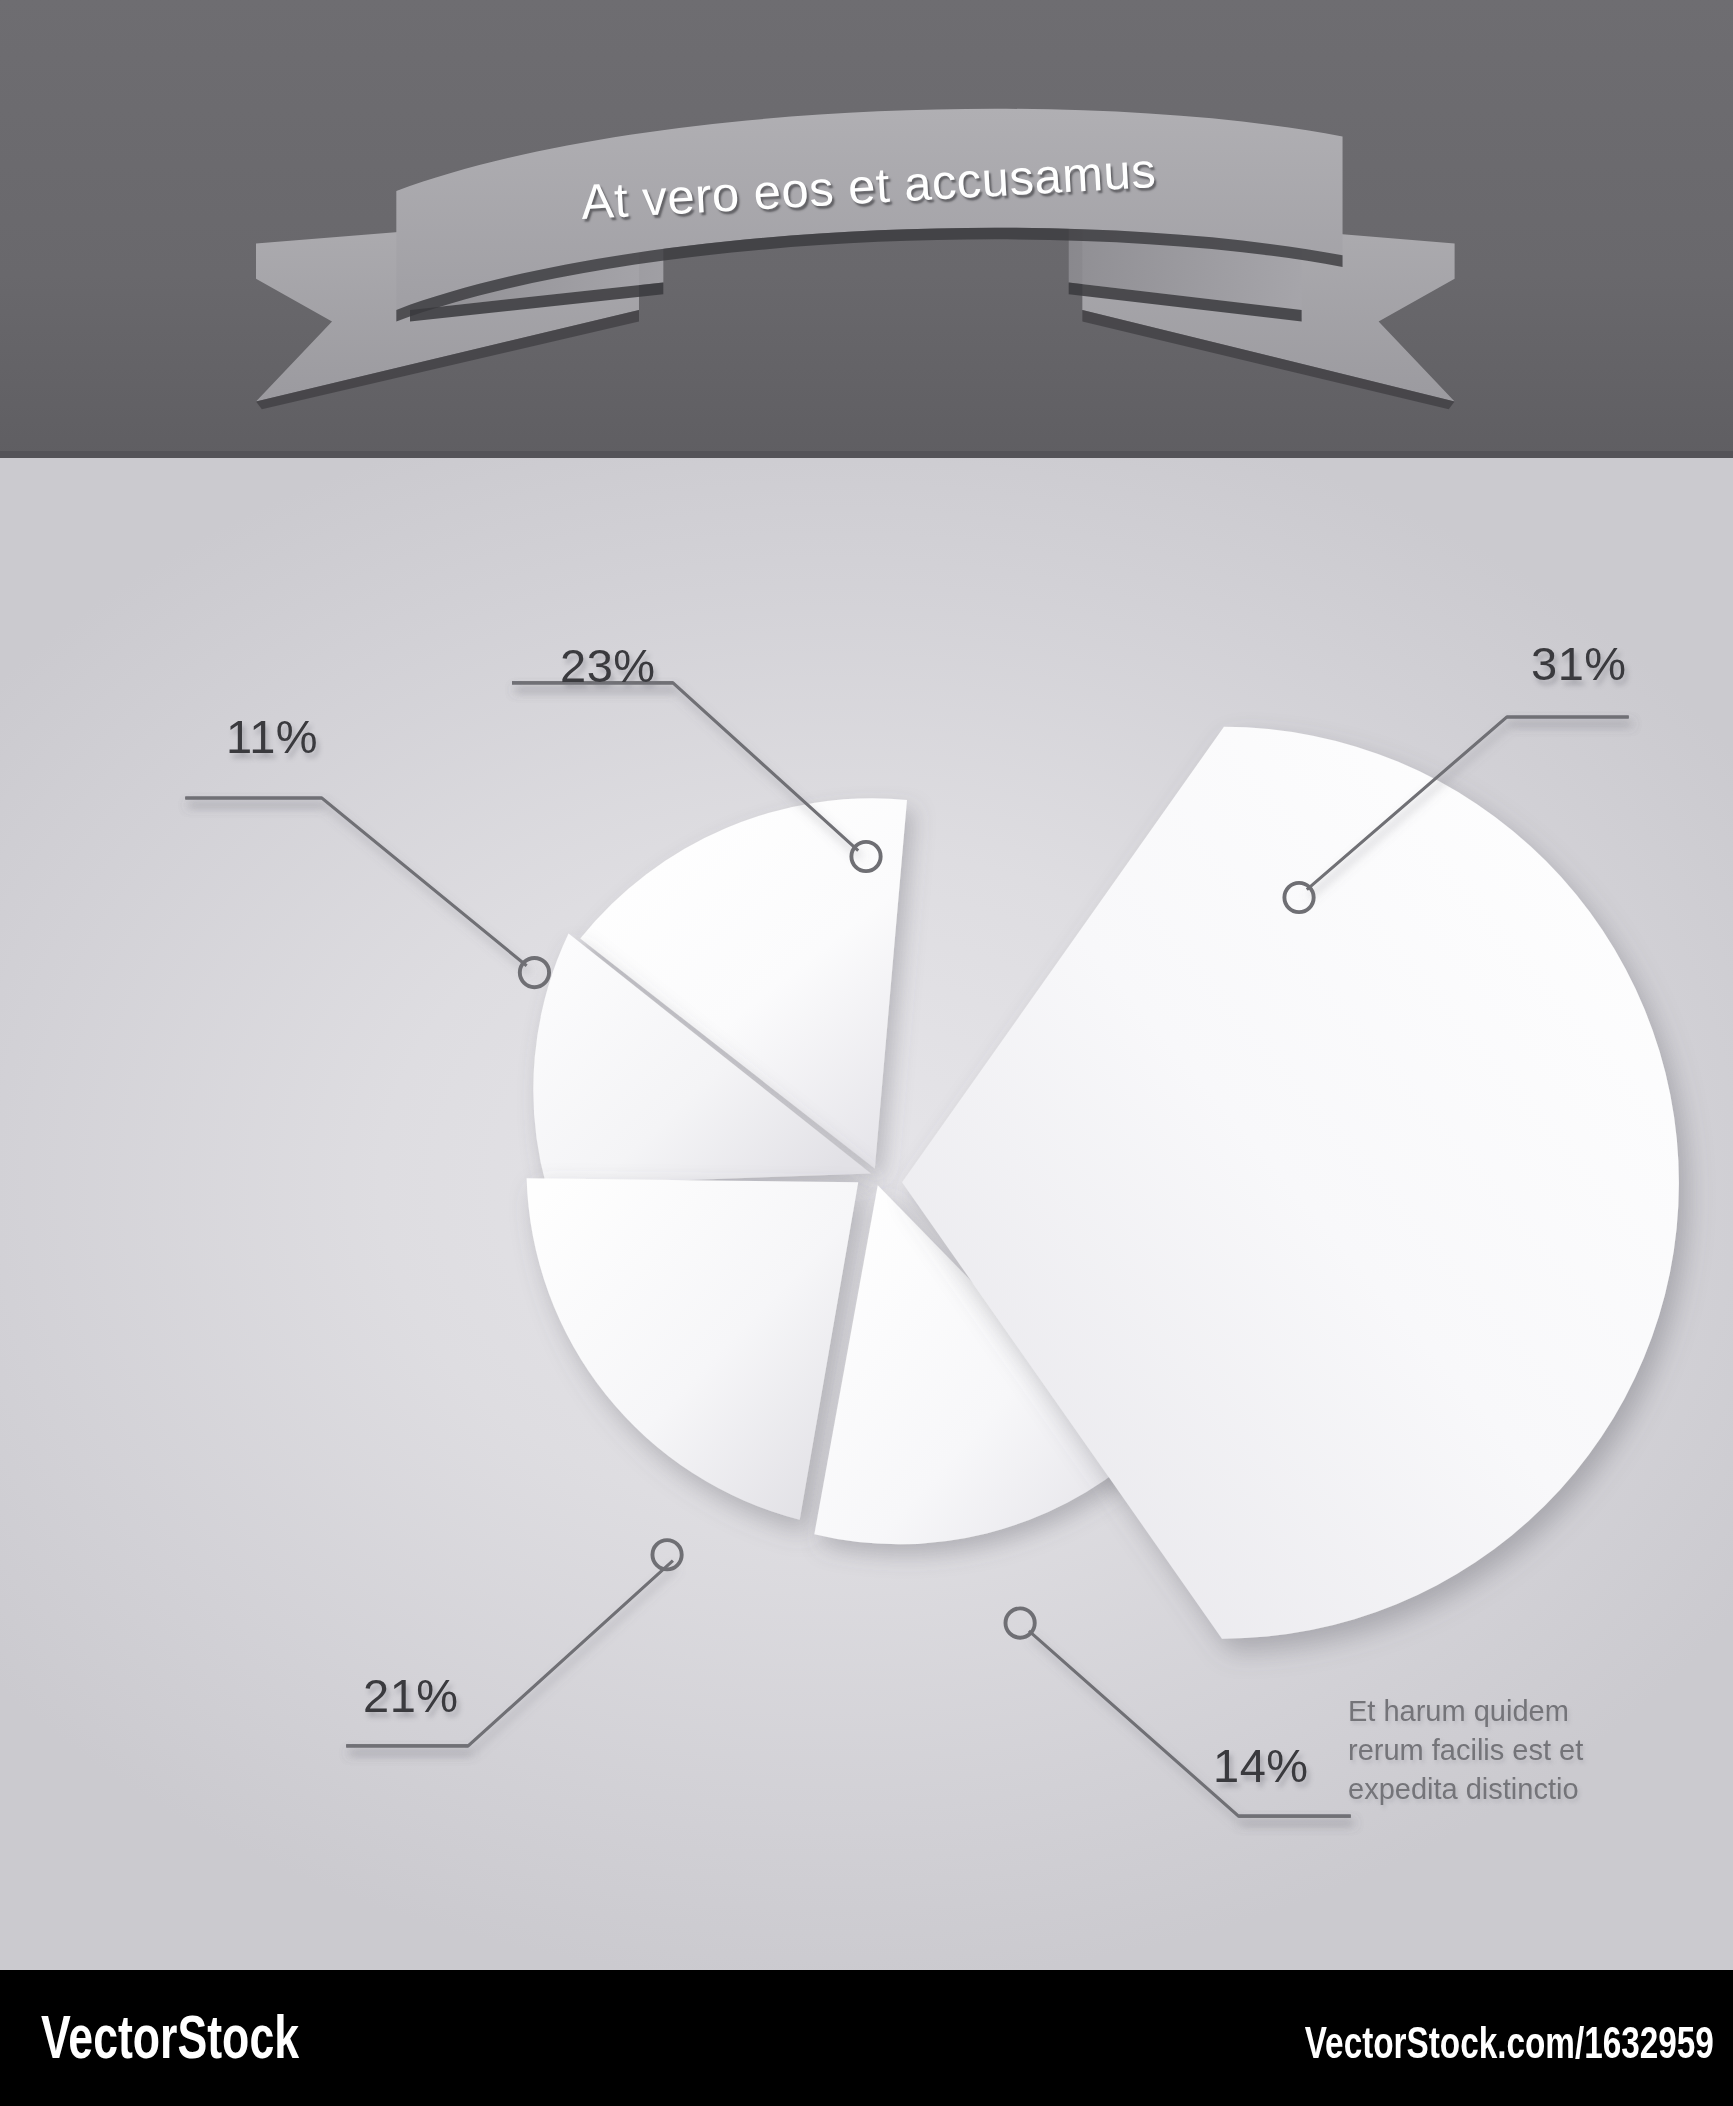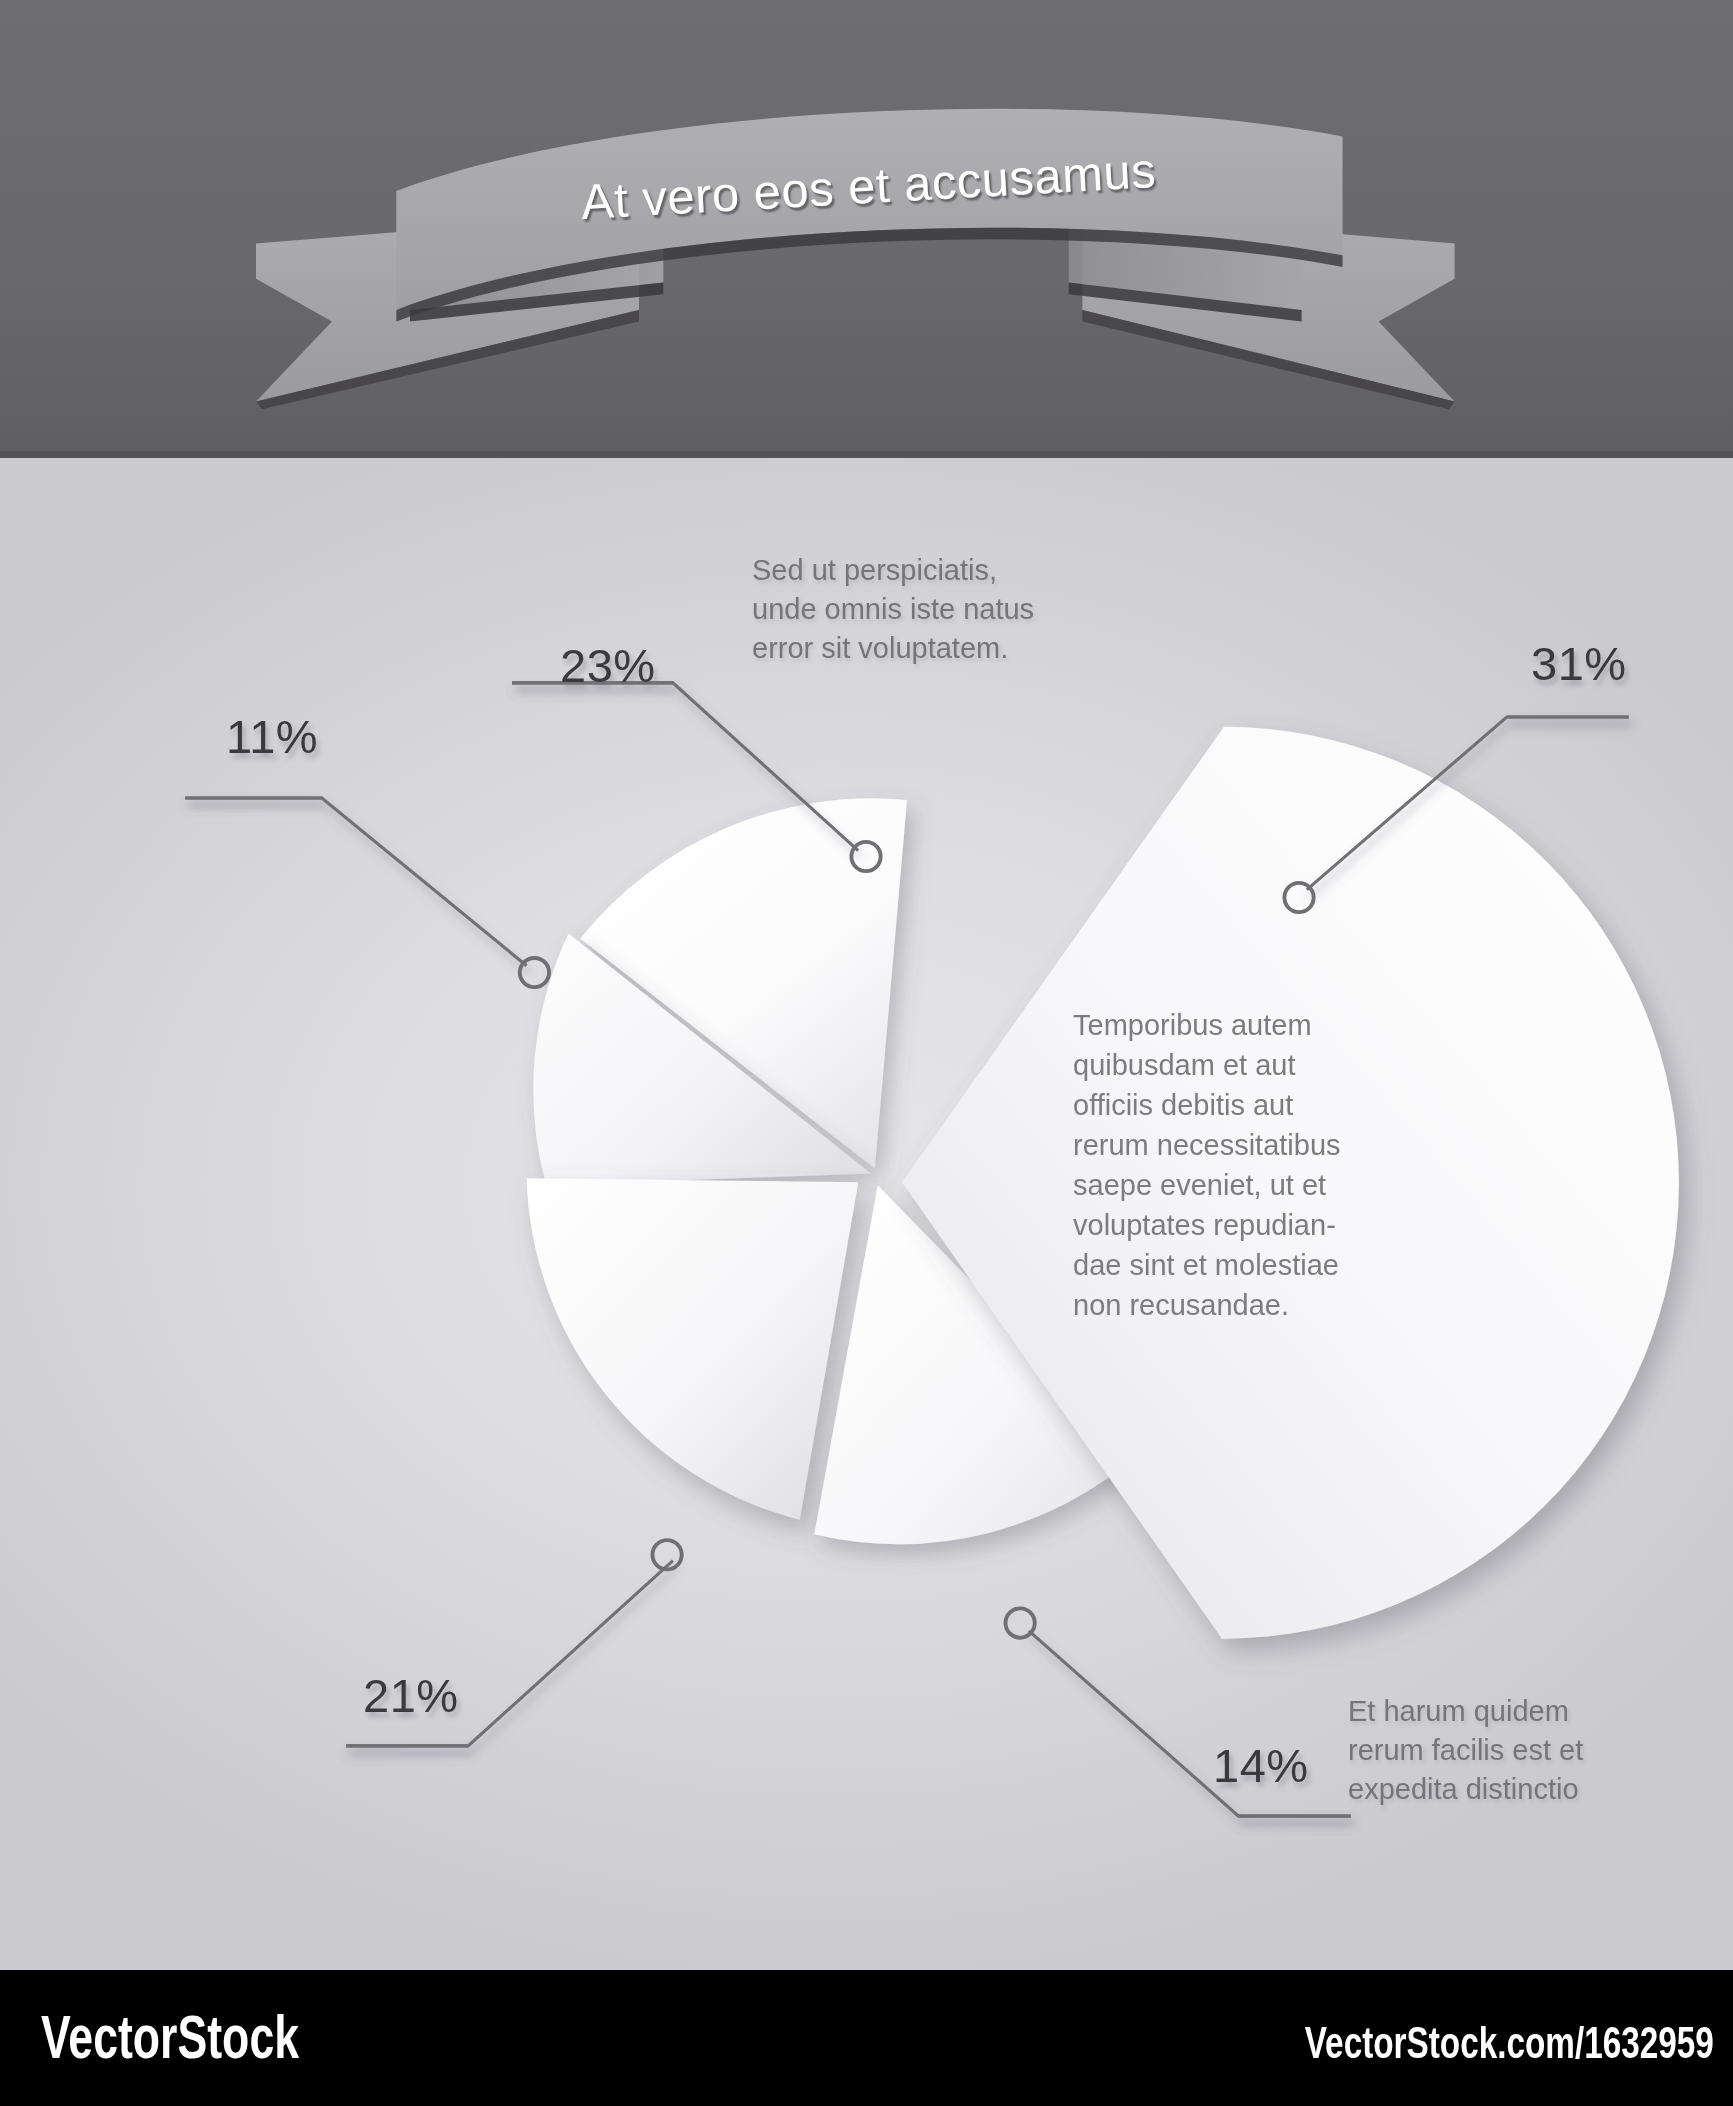--- a/index.html
+++ b/index.html
@@ -256,37 +256,26 @@
   <div class="pct" style="left:560px;top:638px;">23%</div>
 
   <div class="pct" style="left:226px;top:709px;">11%</div>
 
   <div class="pct" style="left:1498px;top:636px;margin-left:33px;">31%</div>
 
   <div class="pct" style="left:363px;top:1668px;">21%</div>
 
   <div class="pct" style="left:1213px;top:1738px;">14%</div>
 
-  <div class="note" style="left:752px;top:551px;width:410px;">Sed ut perspiciatis,
-unde omnis iste natus
-error sit voluptatem.</div>
 
 
   <div class="note" style="left:1348px;top:1692px;width:351px;">Et harum quidem
 rerum facilis est et
 expedita distinctio</div>
 
-  <div class="slice-text" style="left:1073px;top:1005px;width:371px;">Temporibus autem
-quibusdam et aut
-officiis debitis aut
-rerum necessitatibus
-saepe eveniet, ut et
-voluptates repudian-
-dae sint et molestiae
-non recusandae.</div>
 
 
   <div id="footer">
     <div id="footer-logo">VectorStock</div>
     <div id="footer-url">VectorStock.com/1632959</div>
   </div>
 
 </div>
 
 

